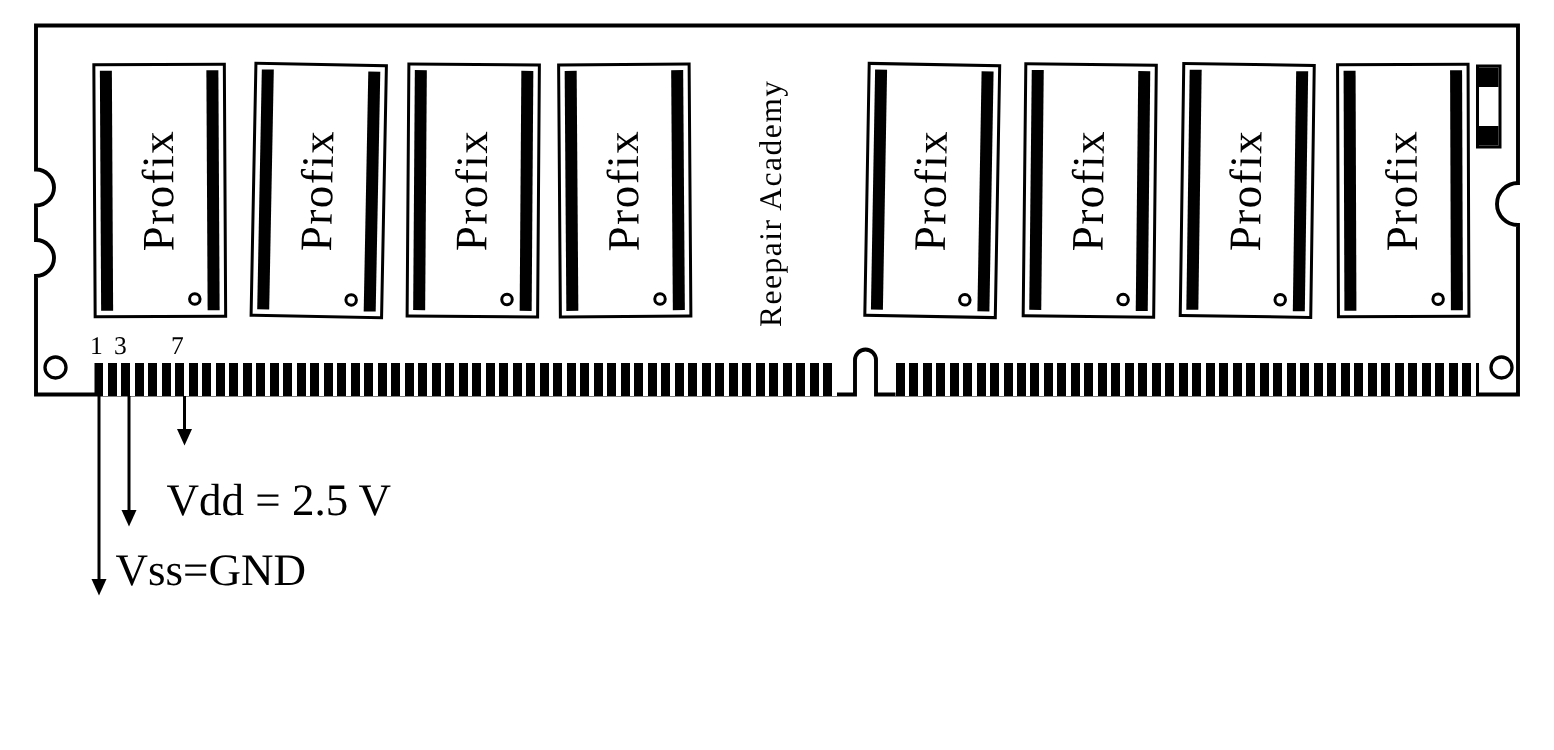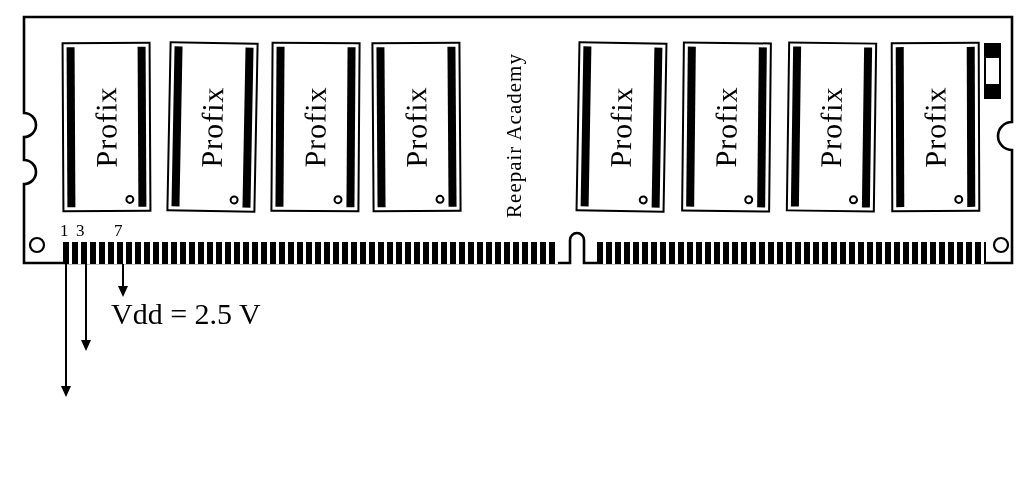--- a/index.html
+++ b/index.html
@@ -32,21 +32,21 @@
   .pins.right { left:597px; width:389px; }
 
   
   .pn { position:absolute; top:221px; font-size:17px; }
 
   
   .aline { position:absolute; width:2px; background:#000; }
   .ahead { position:absolute; width:0; height:0; border-left:5px solid transparent; border-right:5px solid transparent; border-top:11px solid #000; }
 
   
-  .ann { position:absolute; font-size:30px; white-space:nowrap; }
+  .ann { position:absolute; font-size:30px; white-space:nowrap;margin-top:20px; }
 </style>
 </head>
 <body>
 
 <div class="stage">
 
   <svg class="board" viewBox="0 0 1036 500" xmlns="http://www.w3.org/2000/svg">
     <path d="M 24 17 H 1012 V 122 A 14 14 0 0 0 1012 150 V 263 H 584 V 240 A 7 7 0 0 0 570 240 V 263 H 24 V 184 A 12 12 0 0 0 24 160 V 137 A 12 12 0 0 0 24 113 Z" fill="#ffffff" stroke="#000000" stroke-width="2.6"></path>
     <circle cx="37" cy="245" r="7" fill="#ffffff" stroke="#000000" stroke-width="2.2"></circle>
     <circle cx="1001" cy="245" r="7" fill="#ffffff" stroke="#000000" stroke-width="2.2"></circle>
@@ -133,14 +133,15 @@
   <i class="aline" style="left:65px;  top:264px; height:124px"></i>
   <i class="ahead" style="left:61px;  top:386px"></i>
 
   <i class="aline" style="left:85px;  top:264px; height:78px"></i>
   <i class="ahead" style="left:81px;  top:340px"></i>
 
   <i class="aline" style="left:122px; top:264px; height:24px"></i>
   <i class="ahead" style="left:118px; top:286px"></i>
 
   <span class="ann" style="left:111px; top:297px">Vdd = 2.5 V</span>
+  <span class="ann" style="left:77px;  top:344px">Vss=GND</span>
 
 </div>
 
 </body></html>

